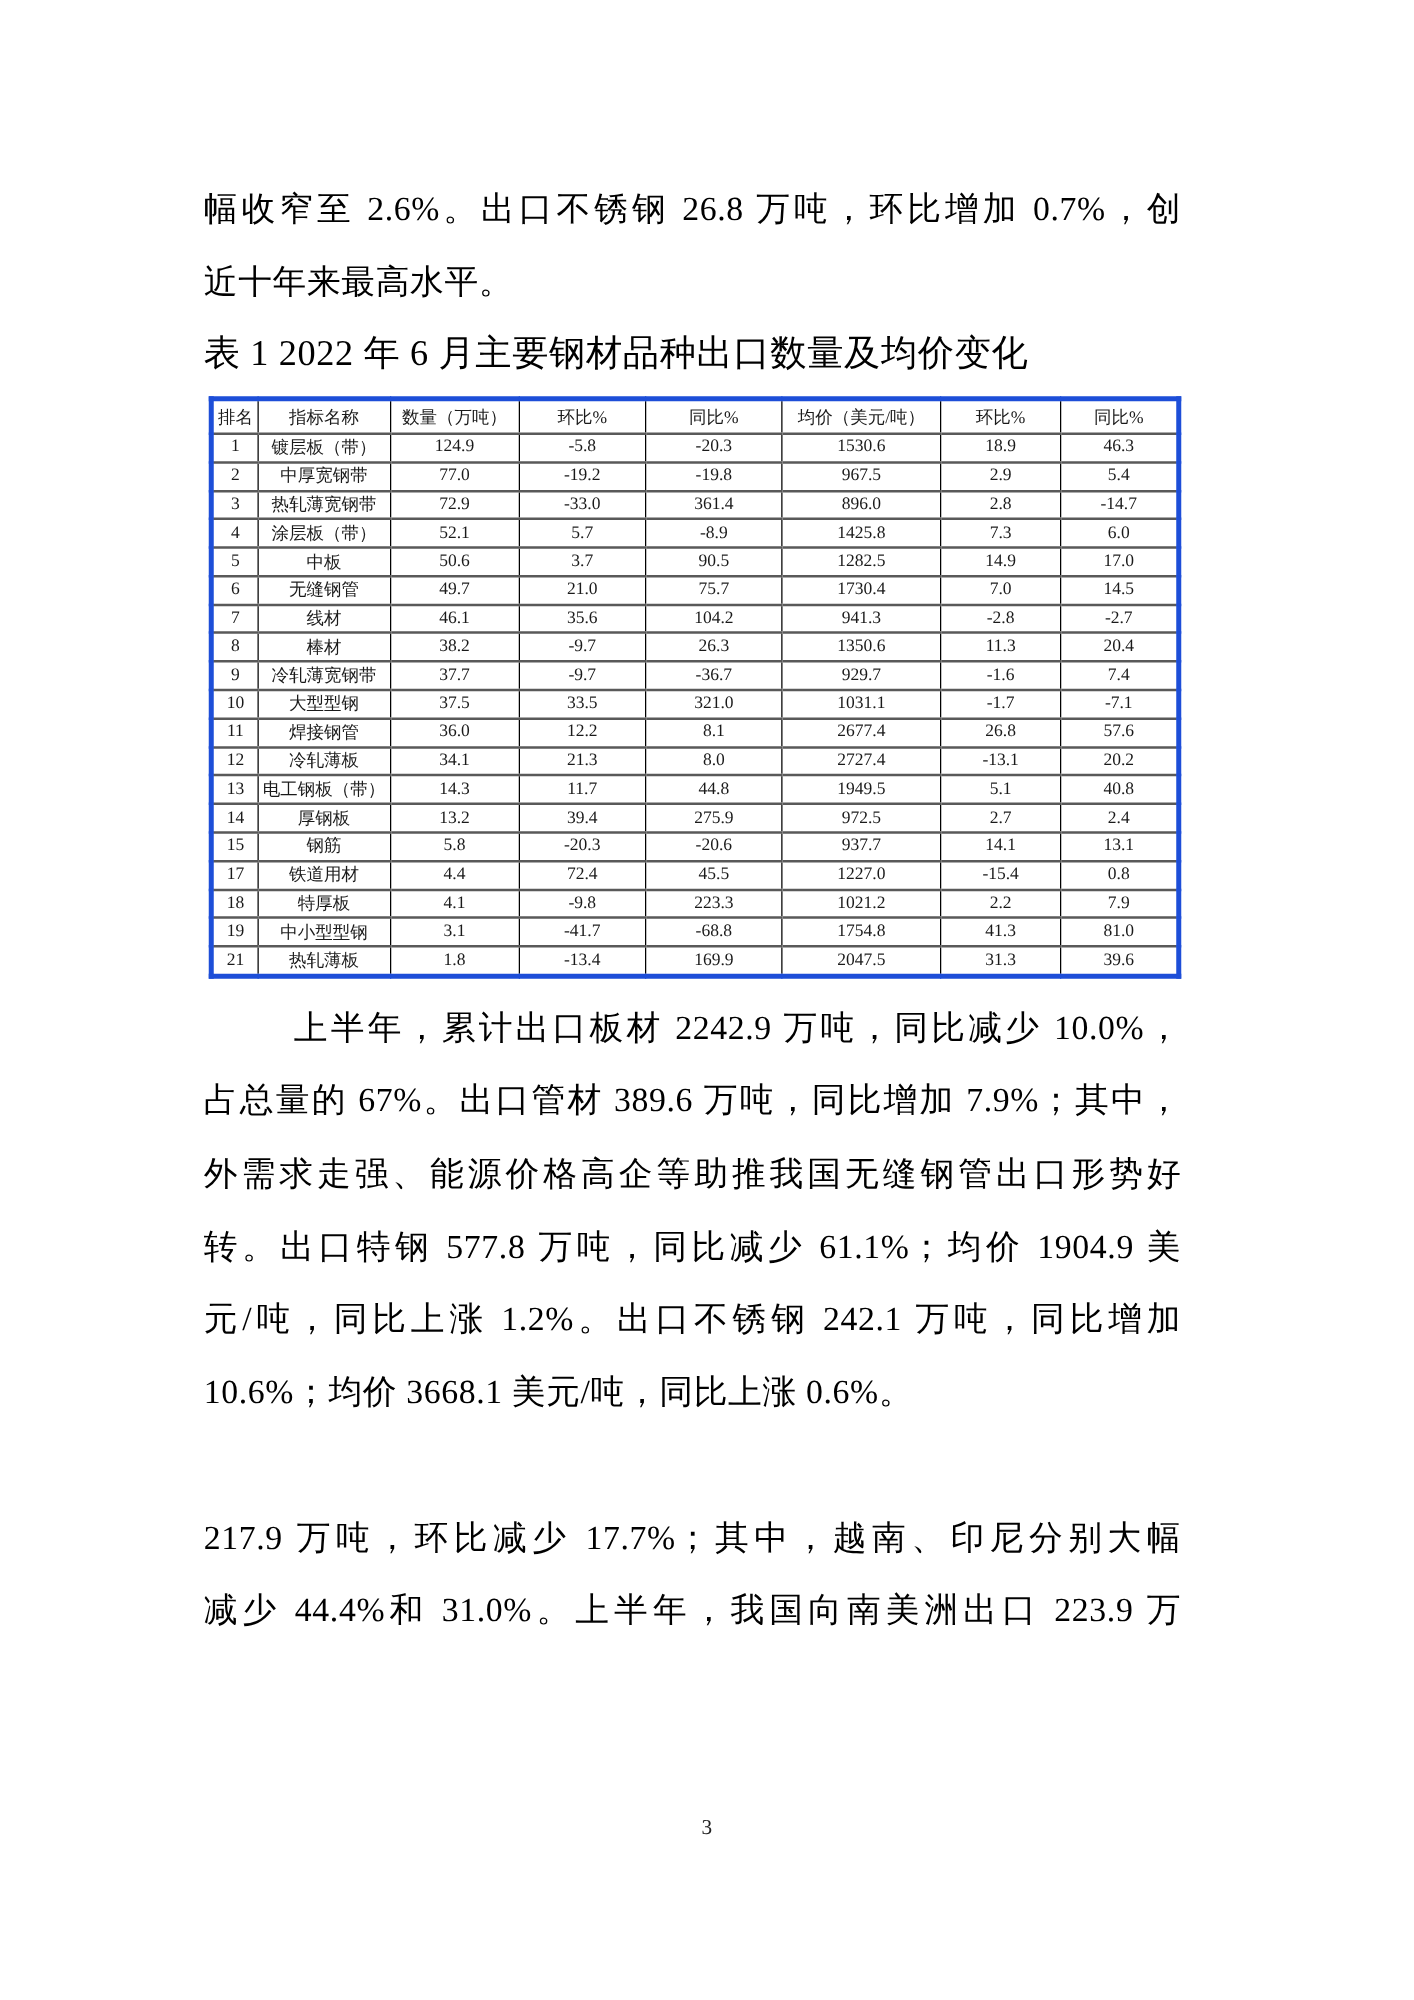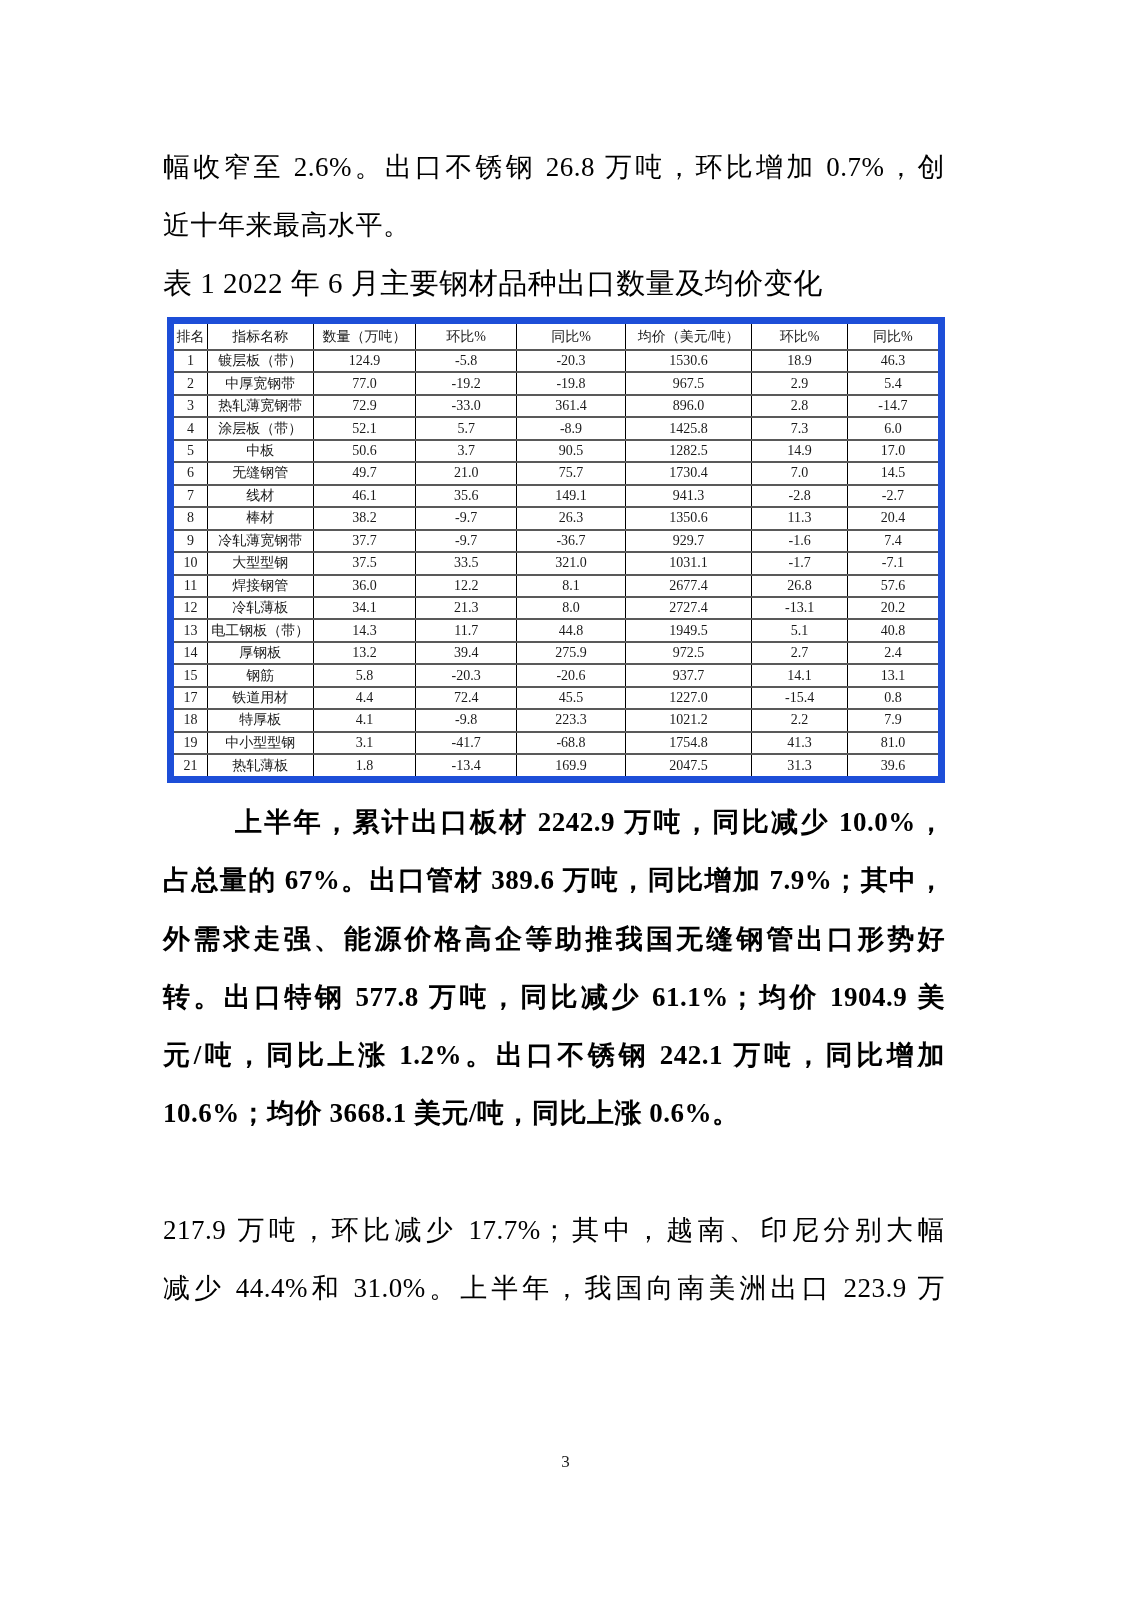--- a/index.html
+++ b/index.html
@@ -7,41 +7,41 @@
     position:relative;
     width:1131px;height:1600px;
     margin:0 auto;
     background:#ffffff;
     color:#000;
     font-family:"Liberation Serif","DejaVu Serif",serif;
     overflow:hidden;
   }
   .para{position:absolute;left:163px;width:782px;}
   .p1{top:138px;}
-  .p2{top:793px;font-weight:bold;}
+  .p2{top:793px;}
   .p3{top:1201px;}
   .line{
     height:58.3px;line-height:58.3px;
     font-size:27px;
     text-align:justify;
     text-align-last:justify;
     white-space:normal;
     letter-spacing:0.5px;
   }
   .line.noj{text-align-last:left;}
   .line.ind{padding-left:72px;}
   .table-title{
     position:absolute;left:163px;top:254px;width:782px;height:58px;
     line-height:58px;font-size:29px;letter-spacing:0.5px;
   }
   table.data{
     position:absolute;left:167px;top:317px;
     width:778px;height:466px;
     border-collapse:collapse;table-layout:fixed;
-    border:7px solid #1d4ed8;
+    border:4px solid #1d4ed8;
     font-size:14px;
   }
   table.data th,table.data td{
     border-left:1px solid #000;border-right:1px solid #000;
     border-top:2px solid #595959;border-bottom:2px solid #595959;
     padding:0;margin:0;
     text-align:center;vertical-align:middle;
     font-weight:normal;
     white-space:nowrap;overflow:hidden;
     font-size:14px;color:#1a1a1a;
@@ -146,21 +146,21 @@
           <td>75.7</td>
           <td>1730.4</td>
           <td>7.0</td>
           <td>14.5</td>
         </tr>
       <tr>
           <td>7</td>
           <td>线材</td>
           <td>46.1</td>
           <td>35.6</td>
-          <td>149.1</td>
+          <td>104.2</td>
           <td>941.3</td>
           <td>-2.8</td>
           <td>-2.7</td>
         </tr>
       <tr>
           <td>8</td>
           <td>棒材</td>
           <td>38.2</td>
           <td>-9.7</td>
           <td>26.3</td>

